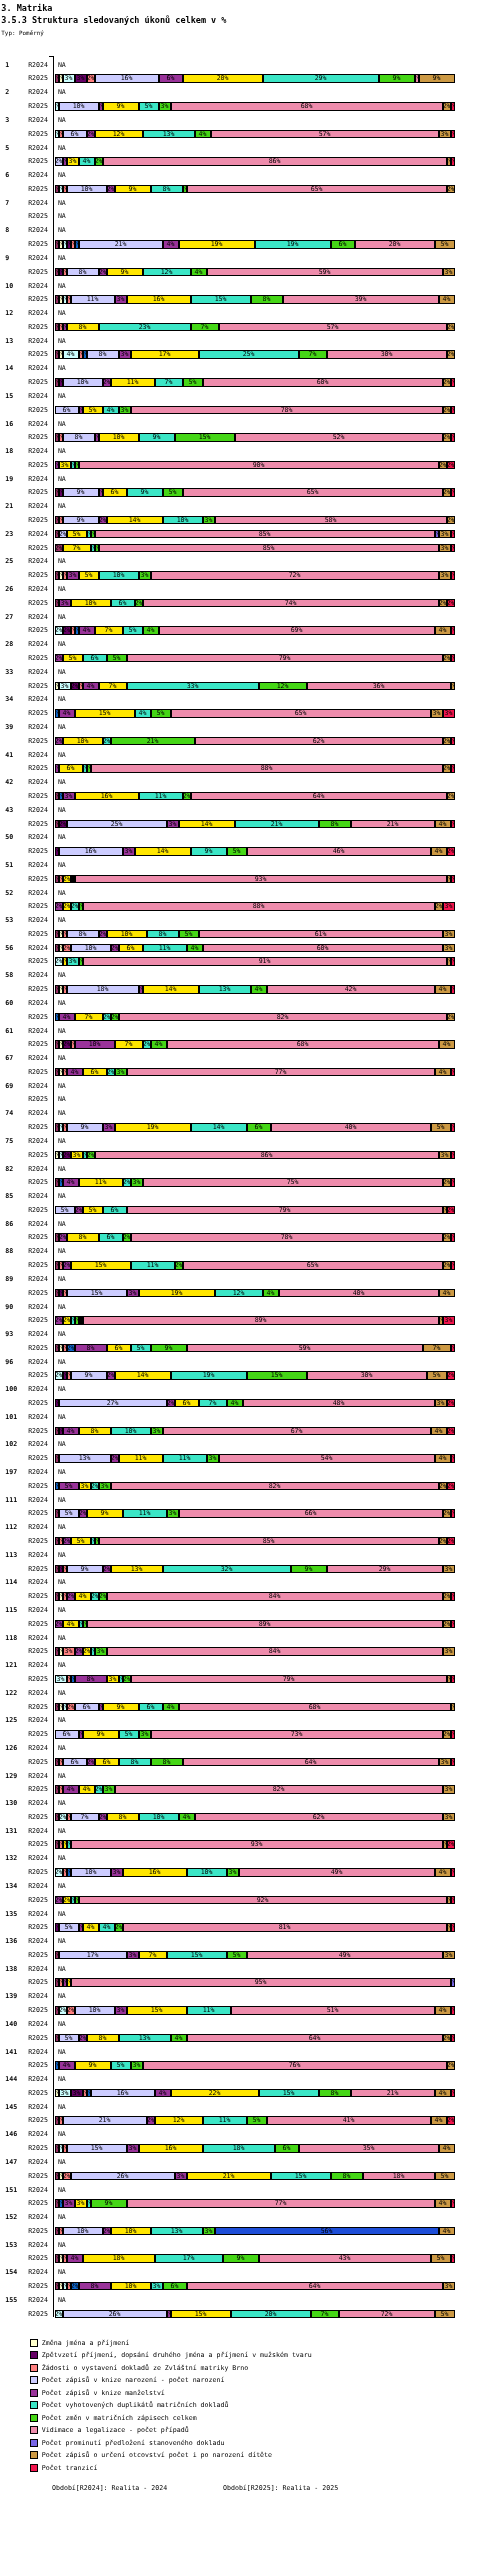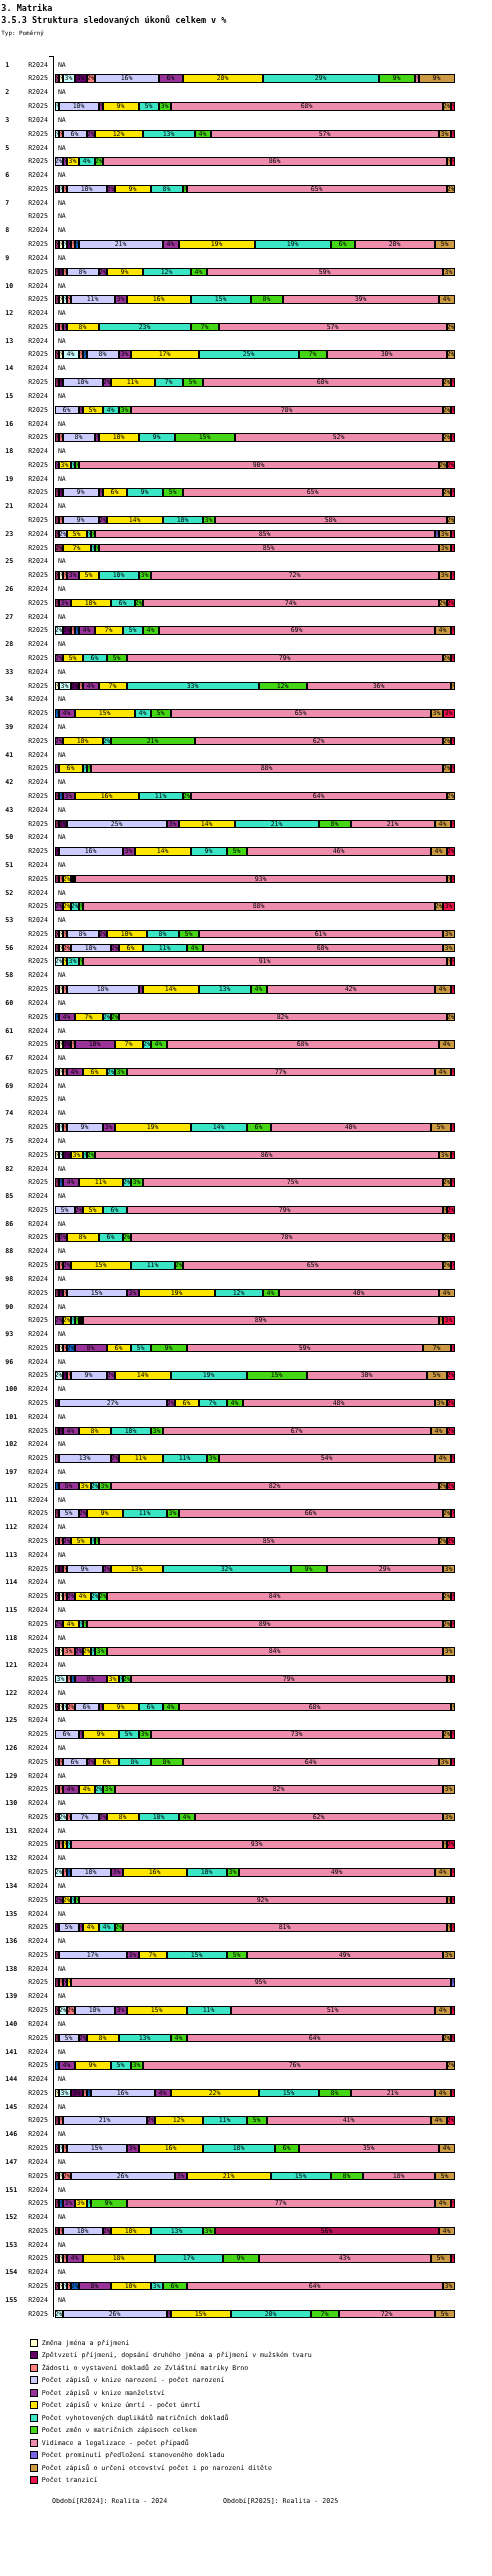--- a/index.html
+++ b/index.html
@@ -1760,21 +1760,21 @@
             <div class="seg" title="Počet zápisů o určení otcovství před i po narození dítěte" style="width: 2%; background: rgb(204, 153, 68);">
               <div class="seglab">2%</div>
             </div>
             <div class="seg" title="Počet tranzicí" style="width: 1%; background: rgb(242, 21, 77);">
               <div class="seglab">1%</div>
             </div>
           </div>
         </div>
       </div>
       <div class="pair">
-        <div class="rownum">98</div>
+        <div class="rownum">89</div>
         <div class="barline">
           <div class="blabel">R2024</div>
           <div class="na">NA</div>
         </div>
         <div class="barline">
           <div class="blabel">R2025</div>
           <div class="bars">
             <div class="seg" title="Vystavení vysvědčení o právní způsobilosti k uzavření manželství či registraci partnerství s cizincem" style="width: 1%; background: rgb(153, 51, 102);">
               <div class="seglab">1%</div>
             </div>
@@ -3133,21 +3133,21 @@
             </div>
             <div class="seg" title="Počet zápisů v knize úmrtí - počet úmrtí" style="width: 10%; background: rgb(255, 230, 0);">
               <div class="seglab">10%</div>
             </div>
             <div class="seg" title="Počet vyhotovených duplikátů matričních dokladů" style="width: 13%; background: rgb(59, 230, 198);">
               <div class="seglab">13%</div>
             </div>
             <div class="seg" title="Počet změn v matričních zápisech celkem" style="width: 3%; background: rgb(69, 214, 22);">
               <div class="seglab">3%</div>
             </div>
-            <div class="seg" title="Vidimace a legalizace - počet případů" style="width: 56%; background: #be185d;">
+            <div class="seg" title="Vidimace a legalizace - počet případů" style="width: 56%; background: #1d4ed8;">
               <div class="seglab">56%</div>
             </div>
             <div class="seg" title="Počet zápisů o určení otcovství před i po narození dítěte" style="width: 4%; background: rgb(204, 153, 68);">
               <div class="seglab">4%</div>
             </div>
           </div>
         </div>
       </div>
       <div class="pair">
         <div class="rownum">153</div>
@@ -3287,24 +3287,20 @@
         <div class="swatch" style="background: rgb(255, 128, 128);"></div>
         <div class="legend-label">Žádosti o vystavení dokladů ze Zvláštní matriky Brno</div>
       </div>
       <div class="legend-item">
         <div class="swatch" style="background: rgb(204, 204, 255);"></div>
         <div class="legend-label">Počet zápisů v knize narození - počet narození</div>
       </div>
       <div class="legend-item">
         <div class="swatch" style="background: rgb(153, 51, 153);"></div>
         <div class="legend-label">Počet zápisů v knize manželství</div>
-      </div>
-      <div class="legend-item">
-        <div class="swatch" style="background: rgb(255, 230, 0);"></div>
-        <div class="legend-label">Počet zápisů v knize úmrtí - počet úmrtí</div>
       </div>
       <div class="legend-item">
         <div class="swatch" style="background: rgb(59, 230, 198);"></div>
         <div class="legend-label">Počet vyhotovených duplikátů matričních dokladů</div>
       </div>
       <div class="legend-item">
         <div class="swatch" style="background: rgb(69, 214, 22);"></div>
         <div class="legend-label">Počet změn v matričních zápisech celkem</div>
       </div>
       <div class="legend-item">

